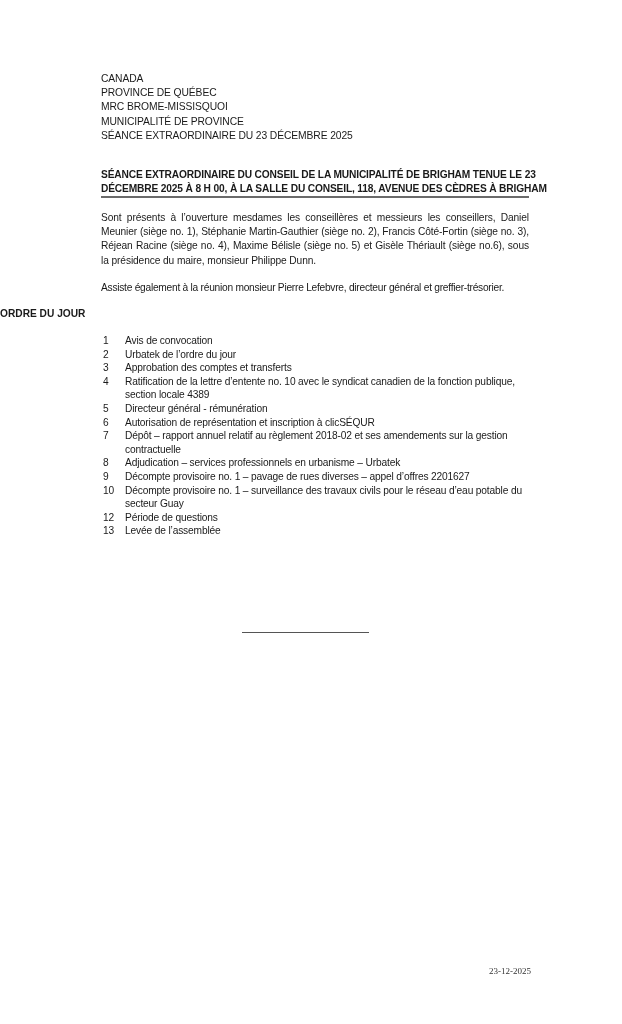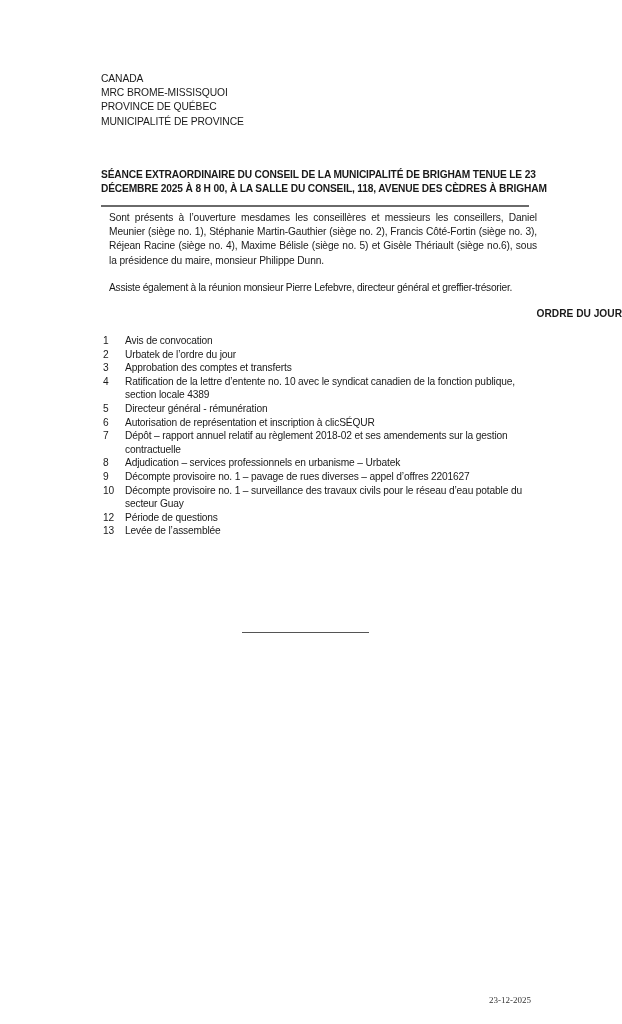--- a/index.html
+++ b/index.html
@@ -2,45 +2,46 @@
 <html><head>
   <meta charset="utf-8">
   <style>
     html, body { margin: 0; padding: 0; background: #ffffff; }
     body { width: 622px; height: 1024px; position: relative; overflow: hidden;
            font-family: "Liberation Sans", sans-serif; color: #1a1a1a; }
     .page { position: absolute; left: 0; top: 0; width: 622px; height: 1024px; background: #fff; }
     .header-block { position: absolute; left: 101px; top: 72px; font-size: 10.3px; line-height: 14.2px; letter-spacing: -0.1px; }
     .header-block div { white-space: nowrap; }
     .title-block { position: absolute; left: 101px; top: 168px; width: 428px; font-size: 10.2px; font-weight: bold;
-                   line-height: 14px; text-align: justify; text-align-last: justify; padding-bottom: 9px;
+                   line-height: 14px; text-align: justify; text-align-last: justify; padding-bottom: 0;
                    border-bottom: 2px solid #6a6a6a; letter-spacing: -0.15px; }
     .title-block div { text-align: justify; text-align-last: justify; white-space: nowrap; }
-    .para { position: absolute; left: 101px; width: 428px; font-size: 10.2px; line-height: 14.2px; text-align: justify; letter-spacing: -0.1px; margin-left: 8px; }
+    .para { position: absolute; left: 101px; width: 428px; font-size: 10.2px; line-height: 14.2px; text-align: justify; letter-spacing: -0.1px; }
     .p1 { top: 211px; }
     .p2 { top: 281px; white-space: nowrap; letter-spacing: -0.25px; }
-    .agenda-title { position: absolute; left: 0; width: 622px; top: 308px; text-align: right;
+    .agenda-title { position: absolute; left: 0; width: 622px; top: 308px; text-align: left;
                     font-size: 10.2px; font-weight: bold; }
     .agenda { position: absolute; left: 103px; top: 334px; width: 430px; font-size: 10.2px; line-height: 13.6px; letter-spacing: -0.15px; }
     .agenda-item { display: flex; }
     .agenda-num { width: 22px; flex: 0 0 22px; }
     .agenda-text { flex: 1; }
     .signature-line { position: absolute; left: 242px; top: 632px; width: 127px; height: 0; border-top: 1px solid #555; }
-    .footer-date { position: absolute; left: 489px; top: 966px; font-family: "Liberation Serif", serif; font-size: 9px; color: #333; margin-top: 29px; }
+    .footer-date { position: absolute; left: 489px; top: 966px; font-family: "Liberation Serif", serif; font-size: 9px; color: #333; }
   </style>
 </head>
 <body>
 
 <div class="page">
 
   <div class="header-block">
     <div>CANADA</div>
+    <div>PROVINCE DE QUÉBEC</div>
     <div>MRC BROME-MISSISQUOI</div>
-    <div>PROVINCE DE QUÉBEC</div>
     <div>MUNICIPALITÉ DE PROVINCE</div>
+    <div>SÉANCE EXTRAORDINAIRE DU 23 DÉCEMBRE 2025</div>
   </div>
 
   <div class="title-block">
     <div>SÉANCE EXTRAORDINAIRE DU CONSEIL DE LA MUNICIPALITÉ DE BRIGHAM TENUE LE 23</div>
     <div>DÉCEMBRE 2025 À 8 H 00, À LA SALLE DU CONSEIL, 118, AVENUE DES CÈDRES À BRIGHAM</div>
   </div>
 
   <div class="para p1">Sont présents à l’ouverture mesdames les conseillères et messieurs les conseillers, Daniel Meunier (siège no. 1), Stéphanie Martin-Gauthier (siège no. 2), Francis Côté-Fortin (siège no. 3), Réjean Racine (siège no. 4), Maxime Bélisle (siège no. 5) et Gisèle Thériault (siège no.6), sous la présidence du maire, monsieur Philippe Dunn.</div>
   <div class="para p2">Assiste également à la réunion monsieur Pierre Lefebvre, directeur général et greffier-trésorier.</div>
 

